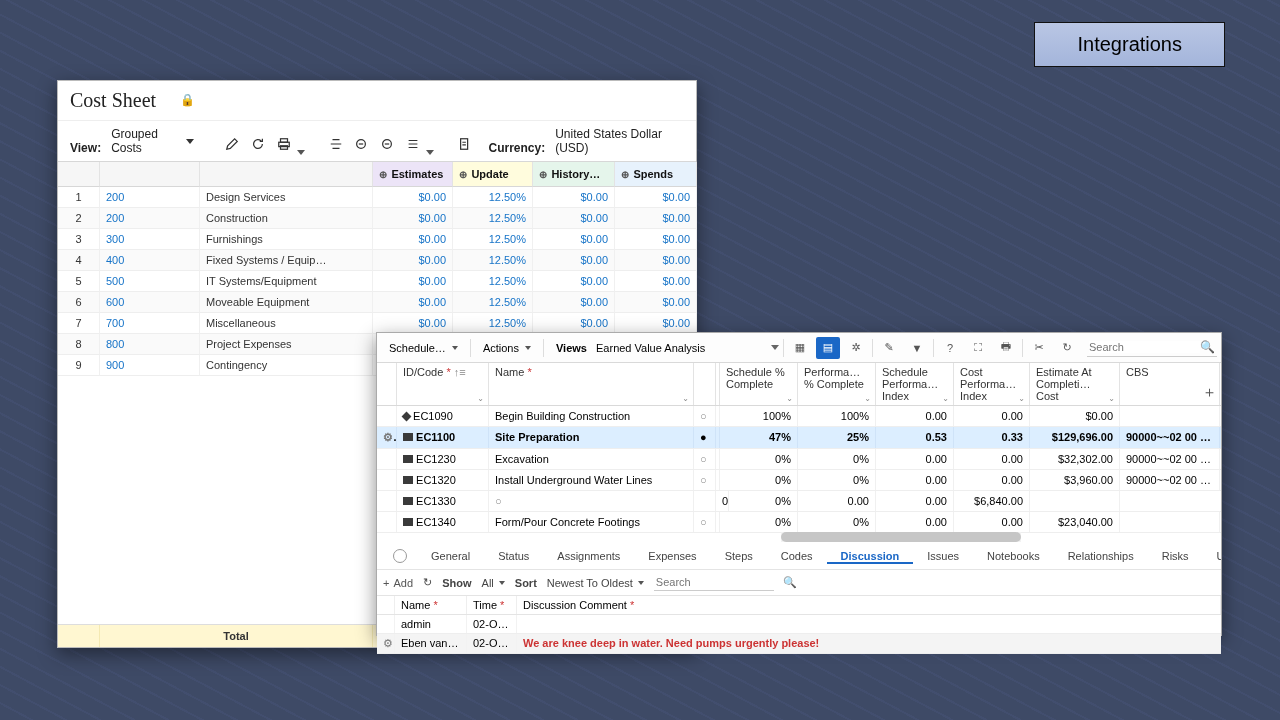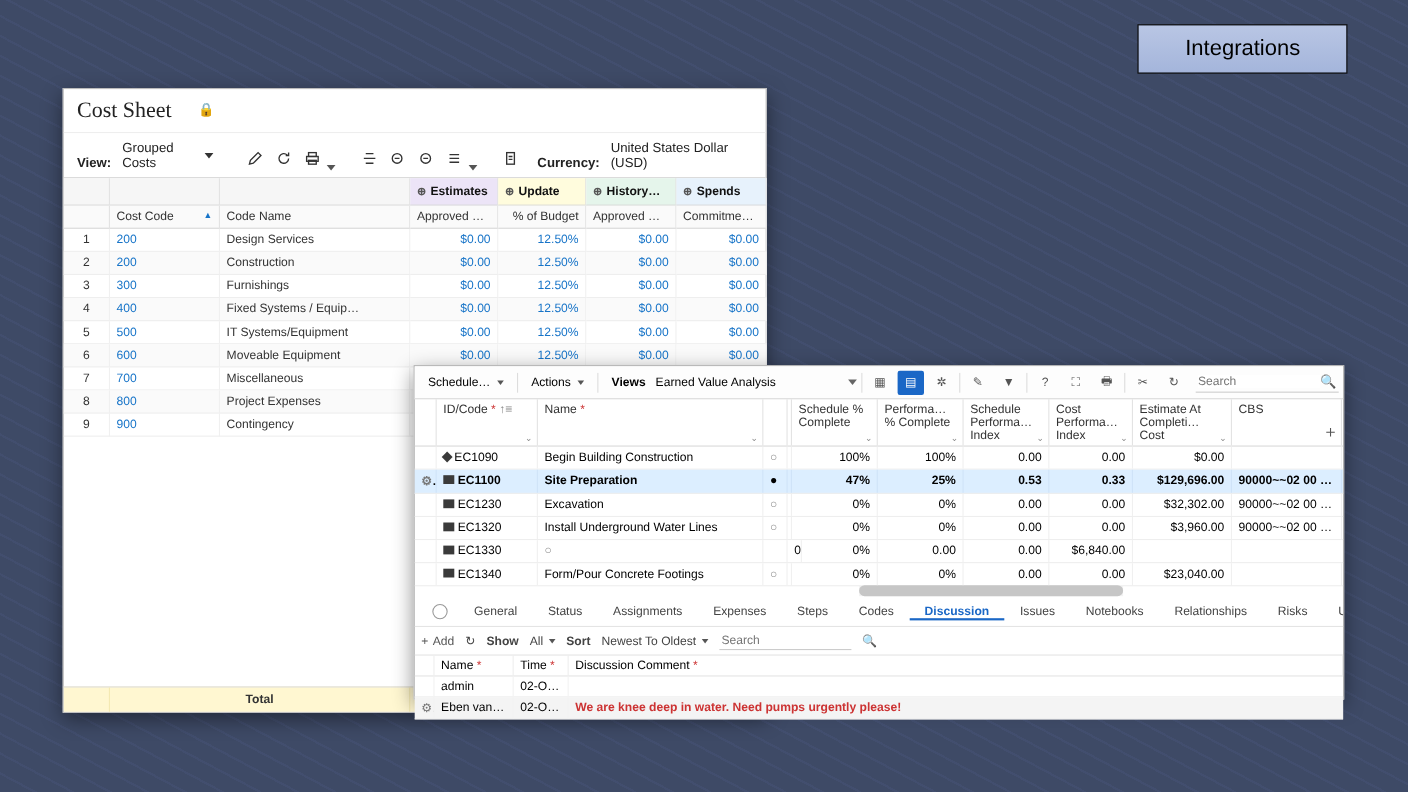--- a/index.html
+++ b/index.html
@@ -208,32 +208,20 @@
         </div>
       <div class="h cat com">
           <span class="oplus">⊕</span>
           <span>History…</span>
         </div>
       <div class="h cat spn">
           <span class="oplus">⊕</span>
           <span>Spends</span>
         </div>
     </div>
-    <div class="cs-subhd2">
-      <div class="h2"></div>
-      <div class="h2 sort" style="display:flex;justify-content:space-between">
-          <span>Cost Code</span>
-          <span class="sortup">▲</span>
-        </div>
-      <div class="h2">Code Name</div>
-      <div class="h2" style="text-align:right">Approved Est…</div>
-      <div class="h2" style="text-align:right">% of Budget</div>
-      <div class="h2" style="text-align:right">Approved Co…</div>
-      <div class="h2" style="text-align:right">Commitment…</div>
-    </div>
     <div id="cs-body">
         <div class="cs-row">
           <div class="c idx">1</div>
           <div class="c cc">200</div>
           <div class="c">Design Services</div>
           <div class="c num">$0.00</div>
           <div class="c num">12.50%</div>
           <div class="c num">$0.00</div>
           <div class="c num">$0.00</div>
         </div>

